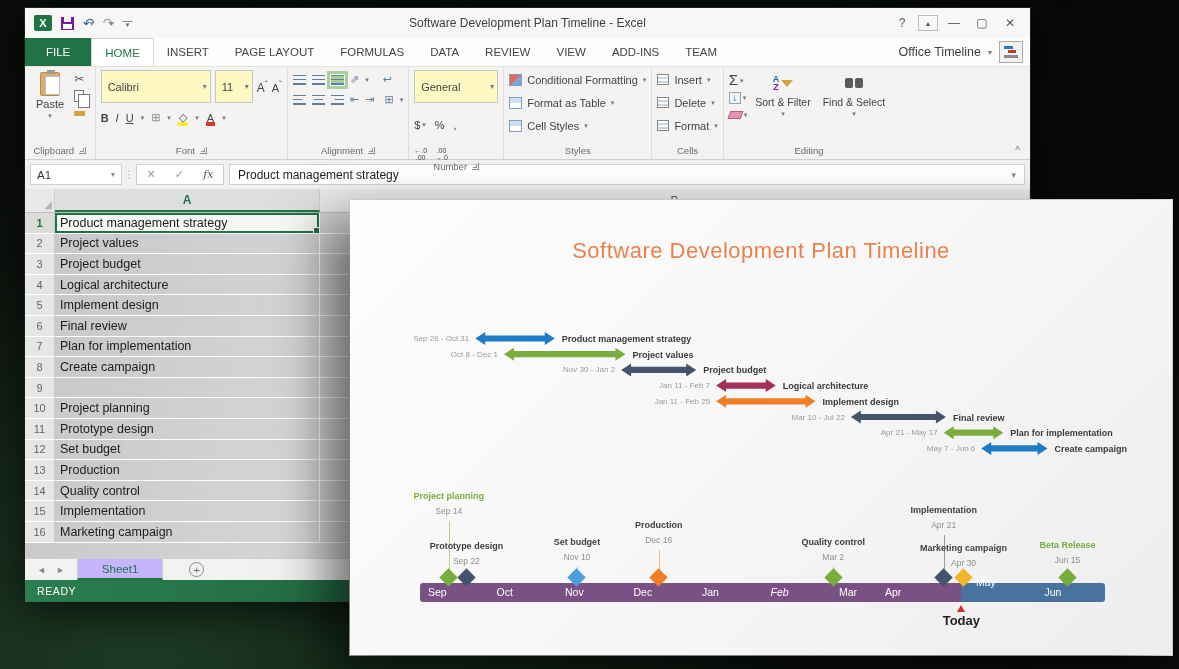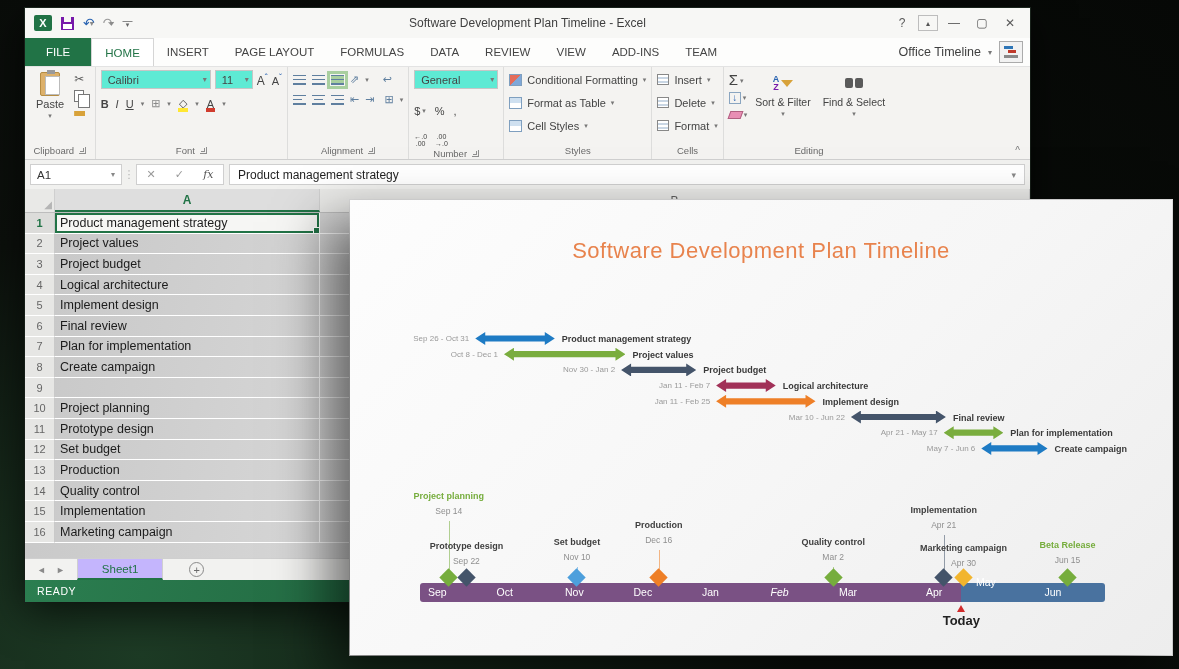--- a/index.html
+++ b/index.html
@@ -55,21 +55,21 @@
   .bigbtn { display:flex; flex-direction:column; align-items:center; justify-content:flex-start; padding:2px 6px; gap:2px; }
   .clip-ico { width:20px; height:24px; background:#dcb06a; border:1px solid #b58c43; border-radius:2px; position:relative; }
   .clip-ico::before { content:""; position:absolute; left:4px; top:3px; width:13px; height:17px; background:#fff; border:1px solid #bbb; }
   .clip-ico::after { content:""; position:absolute; left:6px; top:-3px; width:8px; height:4px; background:#9a9a9a; }
   .smallcol { display:flex; flex-direction:column; gap:3px; padding-top:3px; }
   .sico { font-size:12px; line-height:13px; color:#555; display:flex; align-items:center; gap:2px; }
   .copy-ico { width:10px; height:12px; border:1px solid #777; background:#fff; position:relative; }
   .copy-ico::after { content:""; position:absolute; left:3px; top:3px; width:10px; height:12px; border:1px solid #777; background:#fff; }
   .painter-ico { width:11px; height:11px; background:#d8a23a; clip-path:polygon(0 55%,100% 55%,100% 100%,0 100%); position:relative; }
   .painter-ico::before { content:""; position:absolute; left:4px; top:-3px; width:3px; height:7px; background:#8a6a20; }
-  .combo { background:#5eead4; border:1px solid #c6c6c6; display:flex; align-items:center; font-size:11px; padding:1px 3px 1px 6px; height:19px; }
+  .combo { background:#fef9c3; border:1px solid #c6c6c6; display:flex; align-items:center; font-size:11px; padding:1px 3px 1px 6px; height:33px; }
   .combo .dd { margin-left:auto; font-size:8px; color:#777; padding-left:4px; }
   .fontrow, .fontrow2 { display:flex; align-items:center; gap:4px; }
   .fontrow2 { margin-top:4px; gap:7px; }
   .fmt-b { font-weight:bold; } .fmt-i { font-style:italic; } .fmt-u { text-decoration:underline; }
   .a-up::after { content:"ˆ"; font-size:9px; vertical-align:super; color:#2a64b2; }
   .a-dn::after { content:"ˇ"; font-size:9px; vertical-align:super; color:#2a64b2; }
   .underbar { position:relative; padding:0 1px; }
   .underbar.yellow::after { content:""; position:absolute; left:0; right:0; bottom:-2px; height:4px; background:#ffe733; }
   .underbar.red::after { content:""; position:absolute; left:0; right:0; bottom:-2px; height:4px; background:#d03c2e; }
   .bars { width:13px; height:10px; display:flex; flex-direction:column; justify-content:space-between; }
@@ -554,39 +554,39 @@
   <div class="chart-title">Software Development Plan Timeline</div>
 <div class="band-seg" style="left: 70px; top: 383px; width: 541.371px; background: rgb(122, 81, 132); border-radius: 3px 0px 0px 3px;"></div>
     <div class="band-seg" style="left: 611.371px; top: 383px; width: 143.629px; background: rgb(73, 114, 159); border-radius: 0px 3px 3px 0px;"></div>
     <div class="month-label" style="left: 78px; top: 386px;">Sep</div>
     <div class="month-label" style="left: 146.5px; top: 386px;">Oct</div>
     <div class="month-label" style="left: 215px; top: 386px;">Nov</div>
     <div class="month-label" style="left: 283.5px; top: 386px;">Dec</div>
     <div class="month-label" style="left: 352px; top: 386px;">Jan</div>
     <div class="month-label" style="left: 420.5px; top: 386px; font-style: italic;">Feb</div>
     <div class="month-label" style="left: 489px; top: 386px;">Mar</div>
-    <div class="month-label" style="left: 576px; top: 386px;">Apr</div>
+    <div class="month-label" style="left: 535px; top: 386px;">Apr</div>
     <div class="month-label" style="left: 626px; top: 376px;">May</div>
     <div class="month-label" style="left: 694.5px; top: 386px;">Jun</div>
     <div class="gtask-date" style="left: -40.7581px; top: 134px;">Sep 26 - Oct 31</div>
     <div class="gtask-bar" style="left: 125.242px; top: 132px; width: 79.5484px; background: rgb(30, 123, 196);"></div>
     <div class="gtask-name" style="left: 211.79px; top: 134px;">Product management strategy</div>
     <div class="gtask-date" style="left: -12.0323px; top: 149.7px;">Oct 8 - Dec 1</div>
     <div class="gtask-bar" style="left: 153.968px; top: 147.7px; width: 121.532px; background: rgb(122, 173, 62);"></div>
     <div class="gtask-name" style="left: 282.5px; top: 149.7px;">Project values</div>
     <div class="gtask-date" style="left: 105.081px; top: 165.4px;">Nov 30 - Jan 2</div>
     <div class="gtask-bar" style="left: 271.081px; top: 163.4px; width: 75.129px; background: rgb(68, 84, 106);"></div>
     <div class="gtask-name" style="left: 353.21px; top: 165.4px;">Project budget</div>
     <div class="gtask-date" style="left: 200.097px; top: 181.1px;">Jan 11 - Feb 7</div>
     <div class="gtask-bar" style="left: 366.097px; top: 179.1px; width: 59.6613px; background: rgb(161, 49, 88);"></div>
     <div class="gtask-name" style="left: 432.758px; top: 181.1px;">Logical architecture</div>
     <div class="gtask-date" style="left: 200.097px; top: 196.8px;">Jan 11 - Feb 25</div>
     <div class="gtask-bar" style="left: 366.097px; top: 194.8px; width: 99.4355px; background: rgb(238, 127, 39);"></div>
     <div class="gtask-name" style="left: 472.532px; top: 196.8px;">Implement design</div>
-    <div class="gtask-date" style="left: 334.887px; top: 212.5px;">Mar 10 - Jun 22</div>
+    <div class="gtask-date" style="left: 334.887px; top: 212.5px;">Mar 10 - Jul 22</div>
     <div class="gtask-bar" style="left: 500.887px; top: 210.5px; width: 95.0161px; background: rgb(68, 84, 106);"></div>
     <div class="gtask-name" style="left: 602.903px; top: 212.5px;">Final review</div>
     <div class="gtask-date" style="left: 427.694px; top: 228.2px;">Apr 21 - May 17</div>
     <div class="gtask-bar" style="left: 593.694px; top: 226.2px; width: 59.6613px; background: rgb(122, 173, 62);"></div>
     <div class="gtask-name" style="left: 660.355px; top: 228.2px;">Plan for implementation</div>
     <div class="gtask-date" style="left: 465.258px; top: 243.9px;">May 7 - Jun 6</div>
     <div class="gtask-bar" style="left: 631.258px; top: 241.9px; width: 66.2903px; background: rgb(30, 123, 196);"></div>
     <div class="gtask-name" style="left: 704.548px; top: 243.9px;">Create campaign</div>
     <div class="ms-name" style="left: 98.7258px; top: 291px; color: rgb(118, 173, 61);">Project planning</div>
     <div class="ms-date" style="left: 98.7258px; top: 306px;">Sep 14</div>

